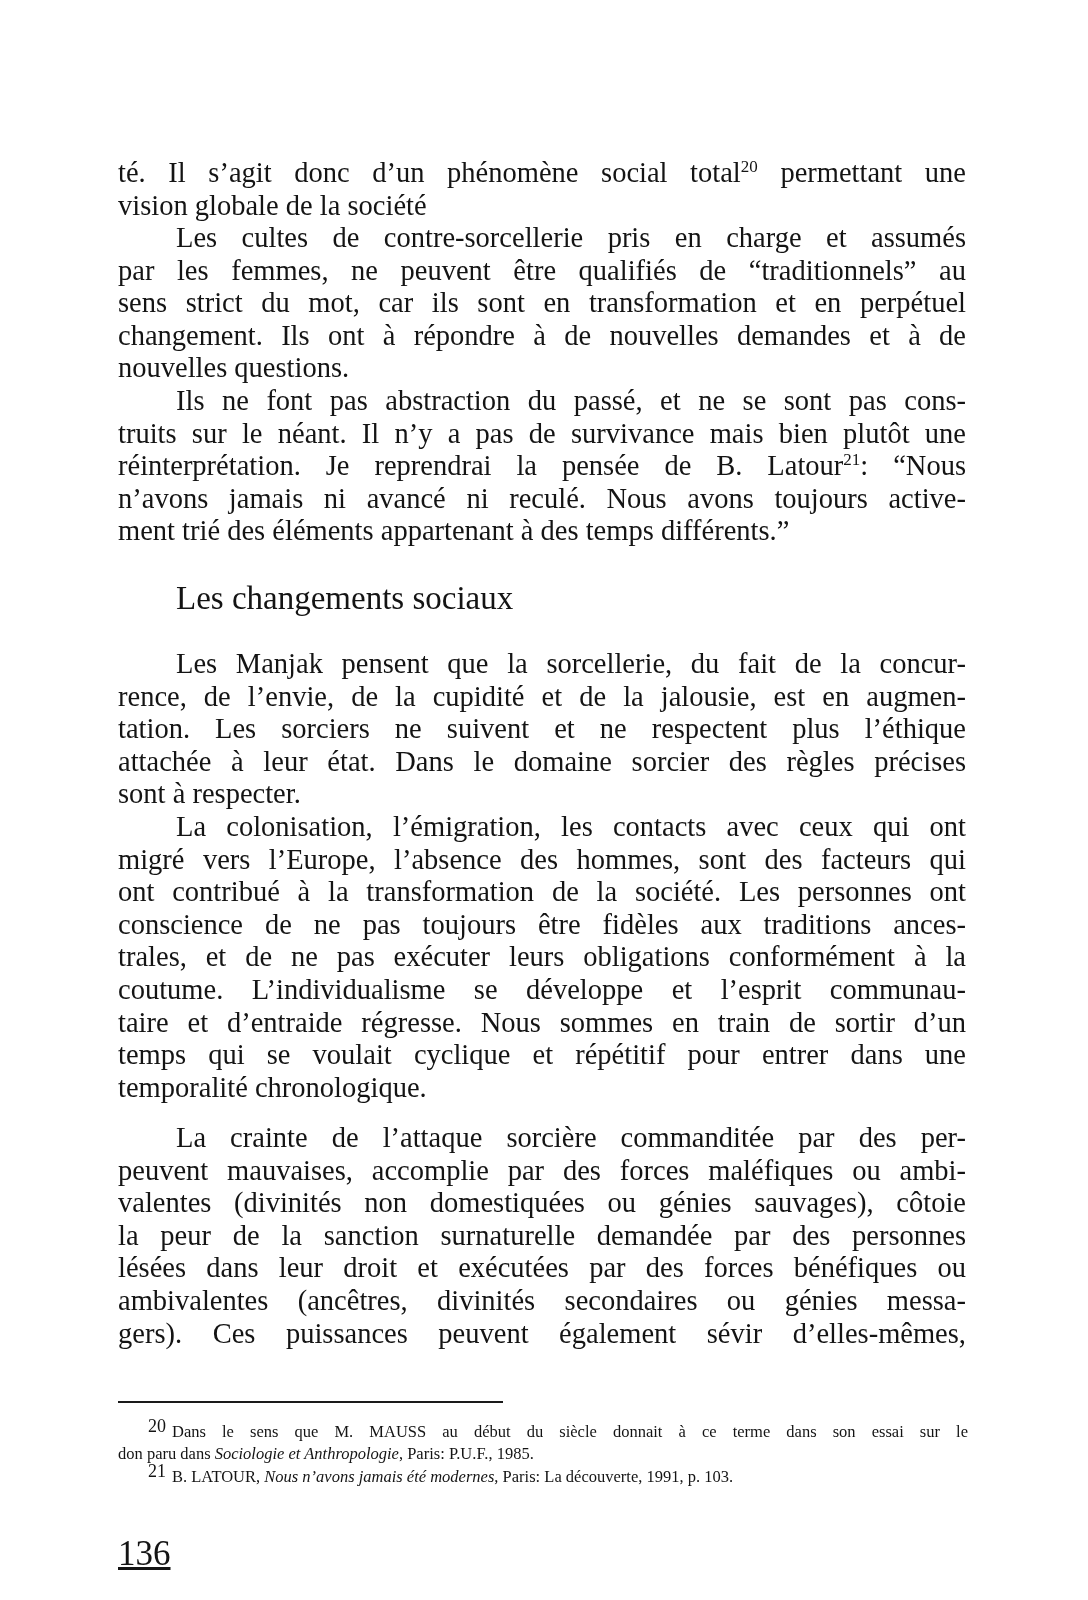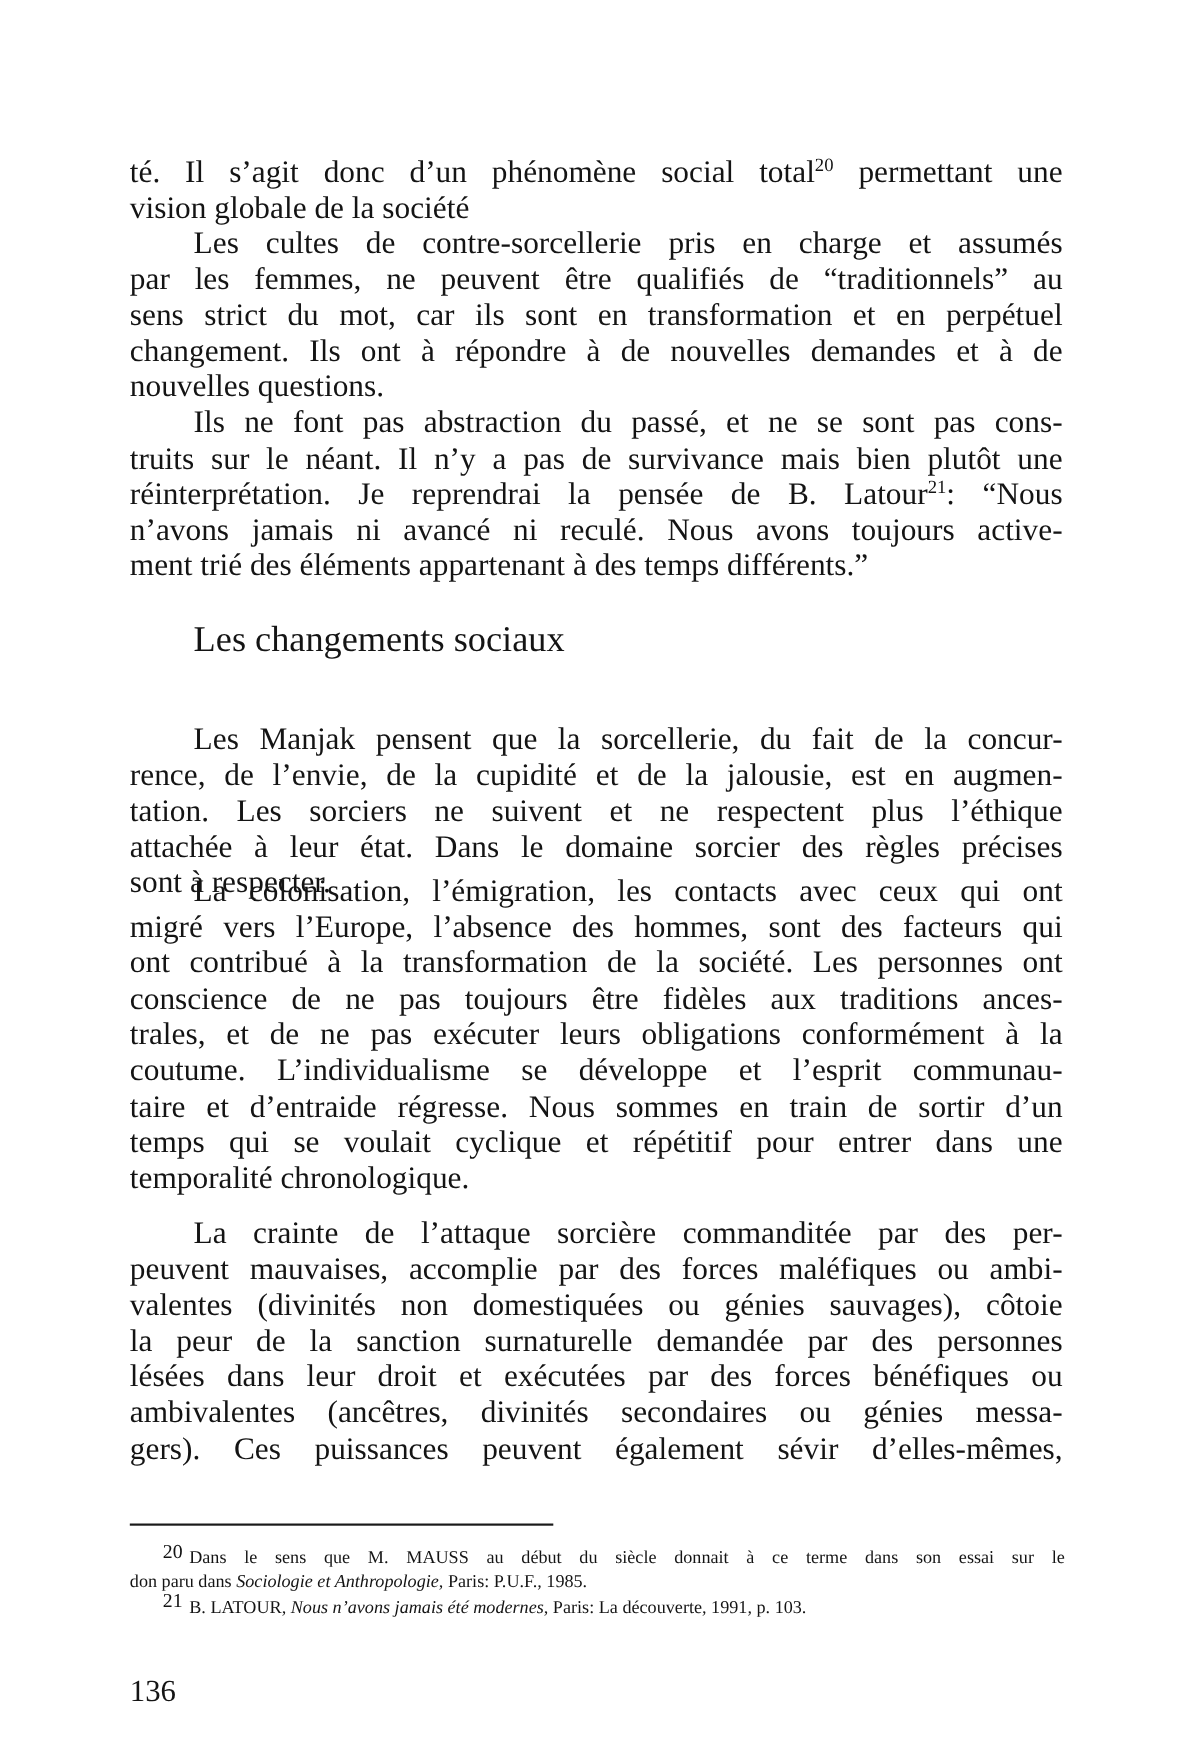--- a/index.html
+++ b/index.html
@@ -10,21 +10,21 @@
     body {
       width: 1088px;
       height: 1600px;
       position: relative;
       overflow: hidden;
       font-family: "Liberation Serif", "DejaVu Serif", serif;
       color: #141414;
     }
     .page {
       position: absolute;
-      left: 0; top: 0;
+      left: 0; top: 16px;
       width: 1088px;
       height: 1201px;
     }
     .body-text {
       position: absolute;
       left: 118px;
       width: 848px;
       font-size: 28.5px;
       line-height: 32.6px;
     }
@@ -85,22 +85,23 @@
       font-size: 18px;
       position: relative;
       top: -5px;
       padding-left: 30px;
       padding-right: 6px;
     }
     .page-number {
       position: absolute;
       left: 118px;
       top: 1522px;
-      font-size: 28px;
+      font-size: 35px;
       line-height: 32px;
+      text-decoration: underline;
     }
   </style>
 </head>
 <body>
 
 <div class="page">
 
   <div class="body-text" style="top:141px;">
     <span class="line"><span>té. Il s’agit donc d’un phénomène social total</span><sup class="ref">20</sup><span> permettant une</span></span>
     <span class="line last">vision globale de la société</span>
@@ -117,21 +118,21 @@
   <div class="body-text" style="top:369px;">
     <span class="line indent">Ils ne font pas abstraction du passé, et ne se sont pas cons-</span>
     <span class="line">truits sur le néant. Il n’y a pas de survivance mais bien plutôt une</span>
     <span class="line"><span>réinterprétation. Je reprendrai la pensée de B. Latour</span><sup class="ref">21</sup><span>: “Nous</span></span>
     <span class="line">n’avons jamais ni avancé ni reculé. Nous avons toujours active-</span>
     <span class="line last">ment trié des éléments appartenant à des temps différents.”</span>
   </div>
 
   <div class="heading">Les changements sociaux</div>
 
-  <div class="body-text" style="top:632px;margin-top:25px;">
+  <div class="body-text" style="top:632px;">
     <span class="line indent">Les Manjak pensent que la sorcellerie, du fait de la concur-</span>
     <span class="line">rence, de l’envie, de la cupidité et de la jalousie, est en augmen-</span>
     <span class="line">tation. Les sorciers ne suivent et ne respectent plus l’éthique</span>
     <span class="line">attachée à leur état. Dans le domaine sorcier des règles précises</span>
     <span class="line last">sont à respecter.</span>
   </div>
 
   <div class="body-text" style="top:795px;">
     <span class="line indent">La colonisation, l’émigration, les contacts avec ceux qui ont</span>
     <span class="line">migré vers l’Europe, l’absence des hommes, sont des facteurs qui</span>

